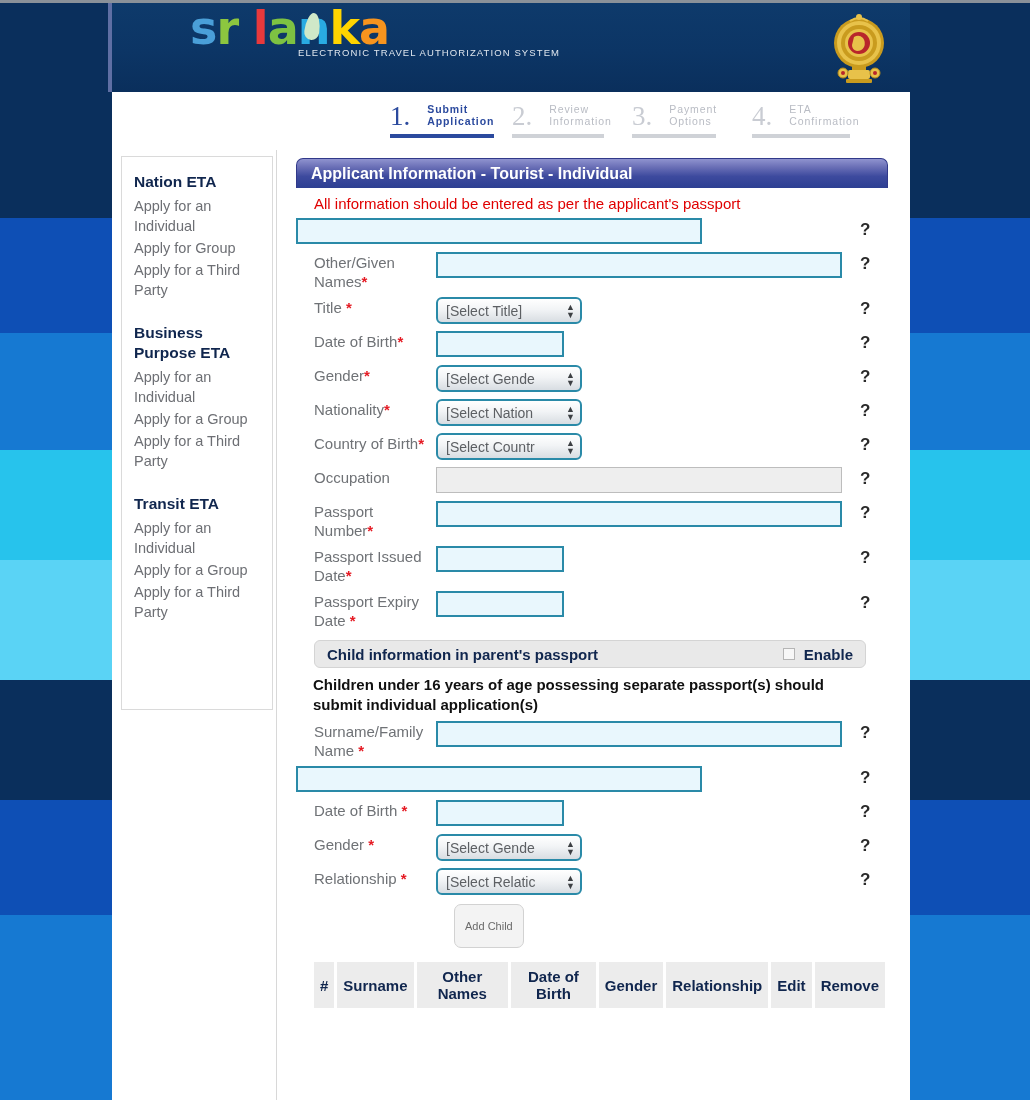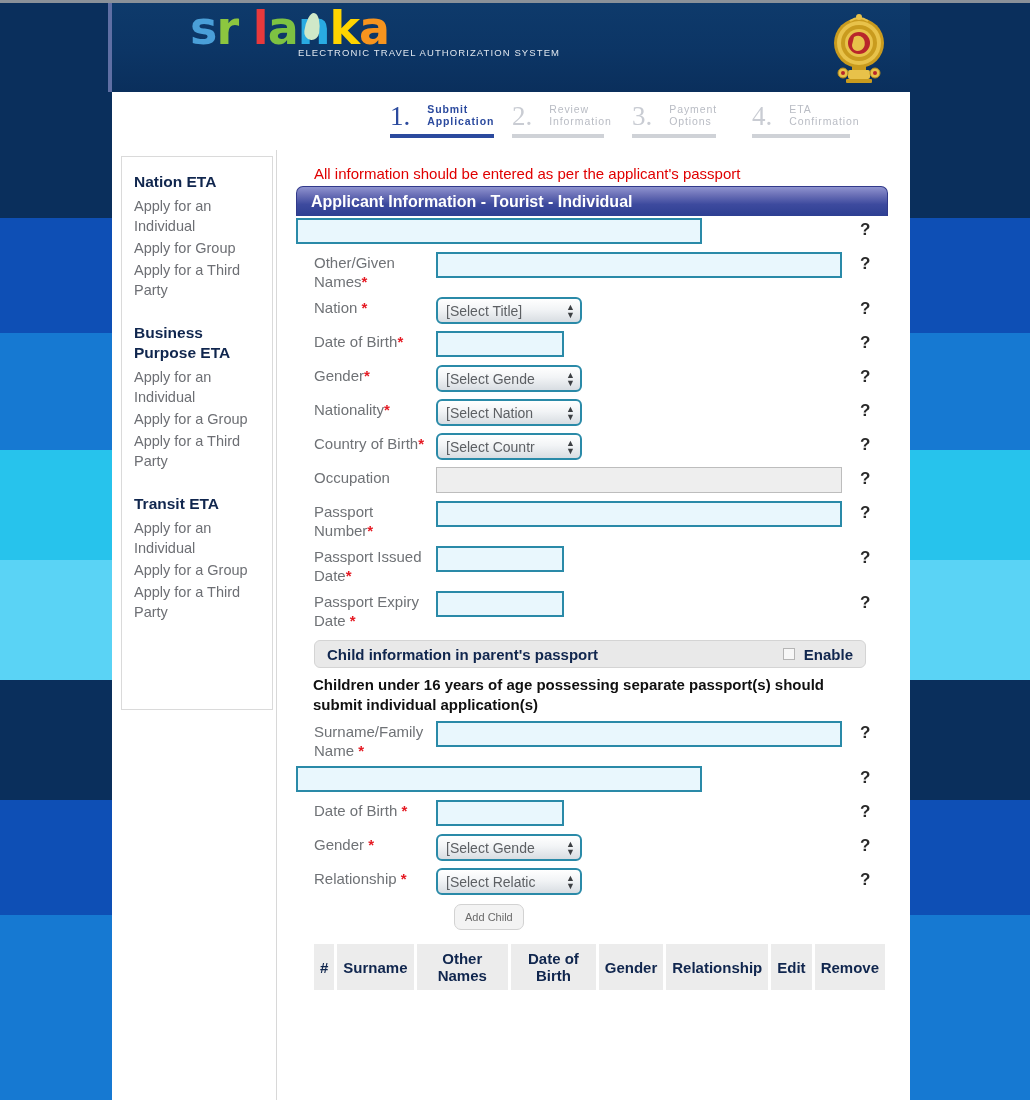--- a/index.html
+++ b/index.html
@@ -118,21 +118,21 @@
     display:flex; align-items:center; padding:0 12px;
   }
   #child-band .t { font-size:15px; font-weight:bold; color:#10264e; flex:1; }
   #child-band .cb { width:12px; height:12px; border:1px solid #b5b5b5; background:#f7f7f7; margin-right:9px;}
   #child-band .en { font-size:15px; font-weight:bold; color:#10264e; }
   #child-warn { margin:7px 0 4px 17px; font-size:15px; font-weight:bold; color:#101010; line-height:20px; width:560px;}
 
   #add-child {
     margin-left:158px; margin-top:4px;
     font-size:11px; color:#6a6a6a; background:#f3f3f3;
-    border:1px solid #d2d2d2; border-radius:7px; padding:6px 10px; cursor:pointer;
+    border:1px solid #d2d2d2; border-radius:7px; padding:15px 10px; cursor:pointer;
     font-family:"Liberation Sans",sans-serif;
   }
 
   
   #child-table { margin:14px 0 0 15px; border-collapse:separate; border-spacing:3px 0; }
   #child-table th {
     background:#ececec; color:#10264e; font-size:15px; font-weight:bold;
     padding:6px 6px; text-align:center; line-height:17px; vertical-align:middle;
   }
 </style>
@@ -219,39 +219,39 @@
     <div class="side-gap"></div>
     <div class="side-head">Transit ETA</div>
     <div class="side-link">Apply for an Individual</div>
     <div class="side-link">Apply for a Group</div>
     <div class="side-link">Apply for a Third Party</div>
   </div>
 <div id="sidebar-rule"></div>
 
 <div id="form">
 
+  <div id="form-title">Applicant Information - Tourist - Individual</div>
   <div id="form-note">All information should be entered as per the applicant's passport</div>
-  <div id="form-title">Applicant Information - Tourist - Individual</div>
 
   
   <div class="row">
     <div class="ctl"><input class="tf wide" value="" style=""></div>
     <div class="help">?</div>
   </div>
 
   
   <div class="row">
     <div class="lbl"><span>Other/Given Names</span><span class="req">*</span></div>
     <div class="ctl"><input class="tf wide" value="" style=""></div>
     <div class="help">?</div>
   </div>
 
   
   <div class="row">
-    <div class="lbl"><span>Nation </span><span class="req">*</span></div>
+    <div class="lbl"><span>Title </span><span class="req">*</span></div>
     <div class="ctl">
       <div class="sel">
         <span>[Select Title]</span>
         <span class="arrows">▲<br>▼</span>
       </div>
     </div>
     <div class="help">?</div>
   </div>
 
   

